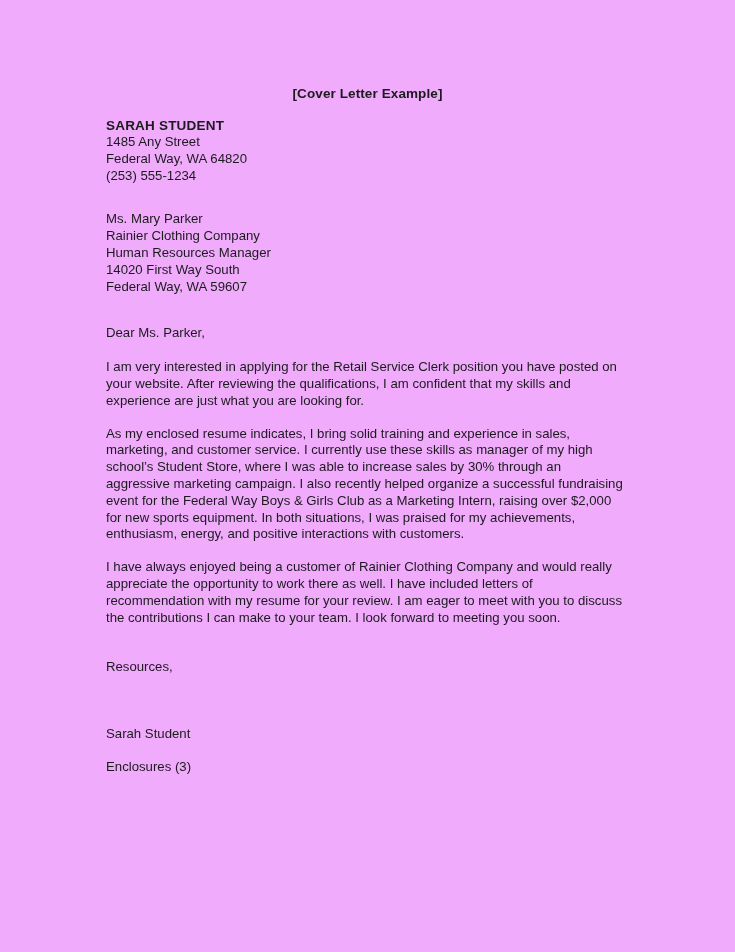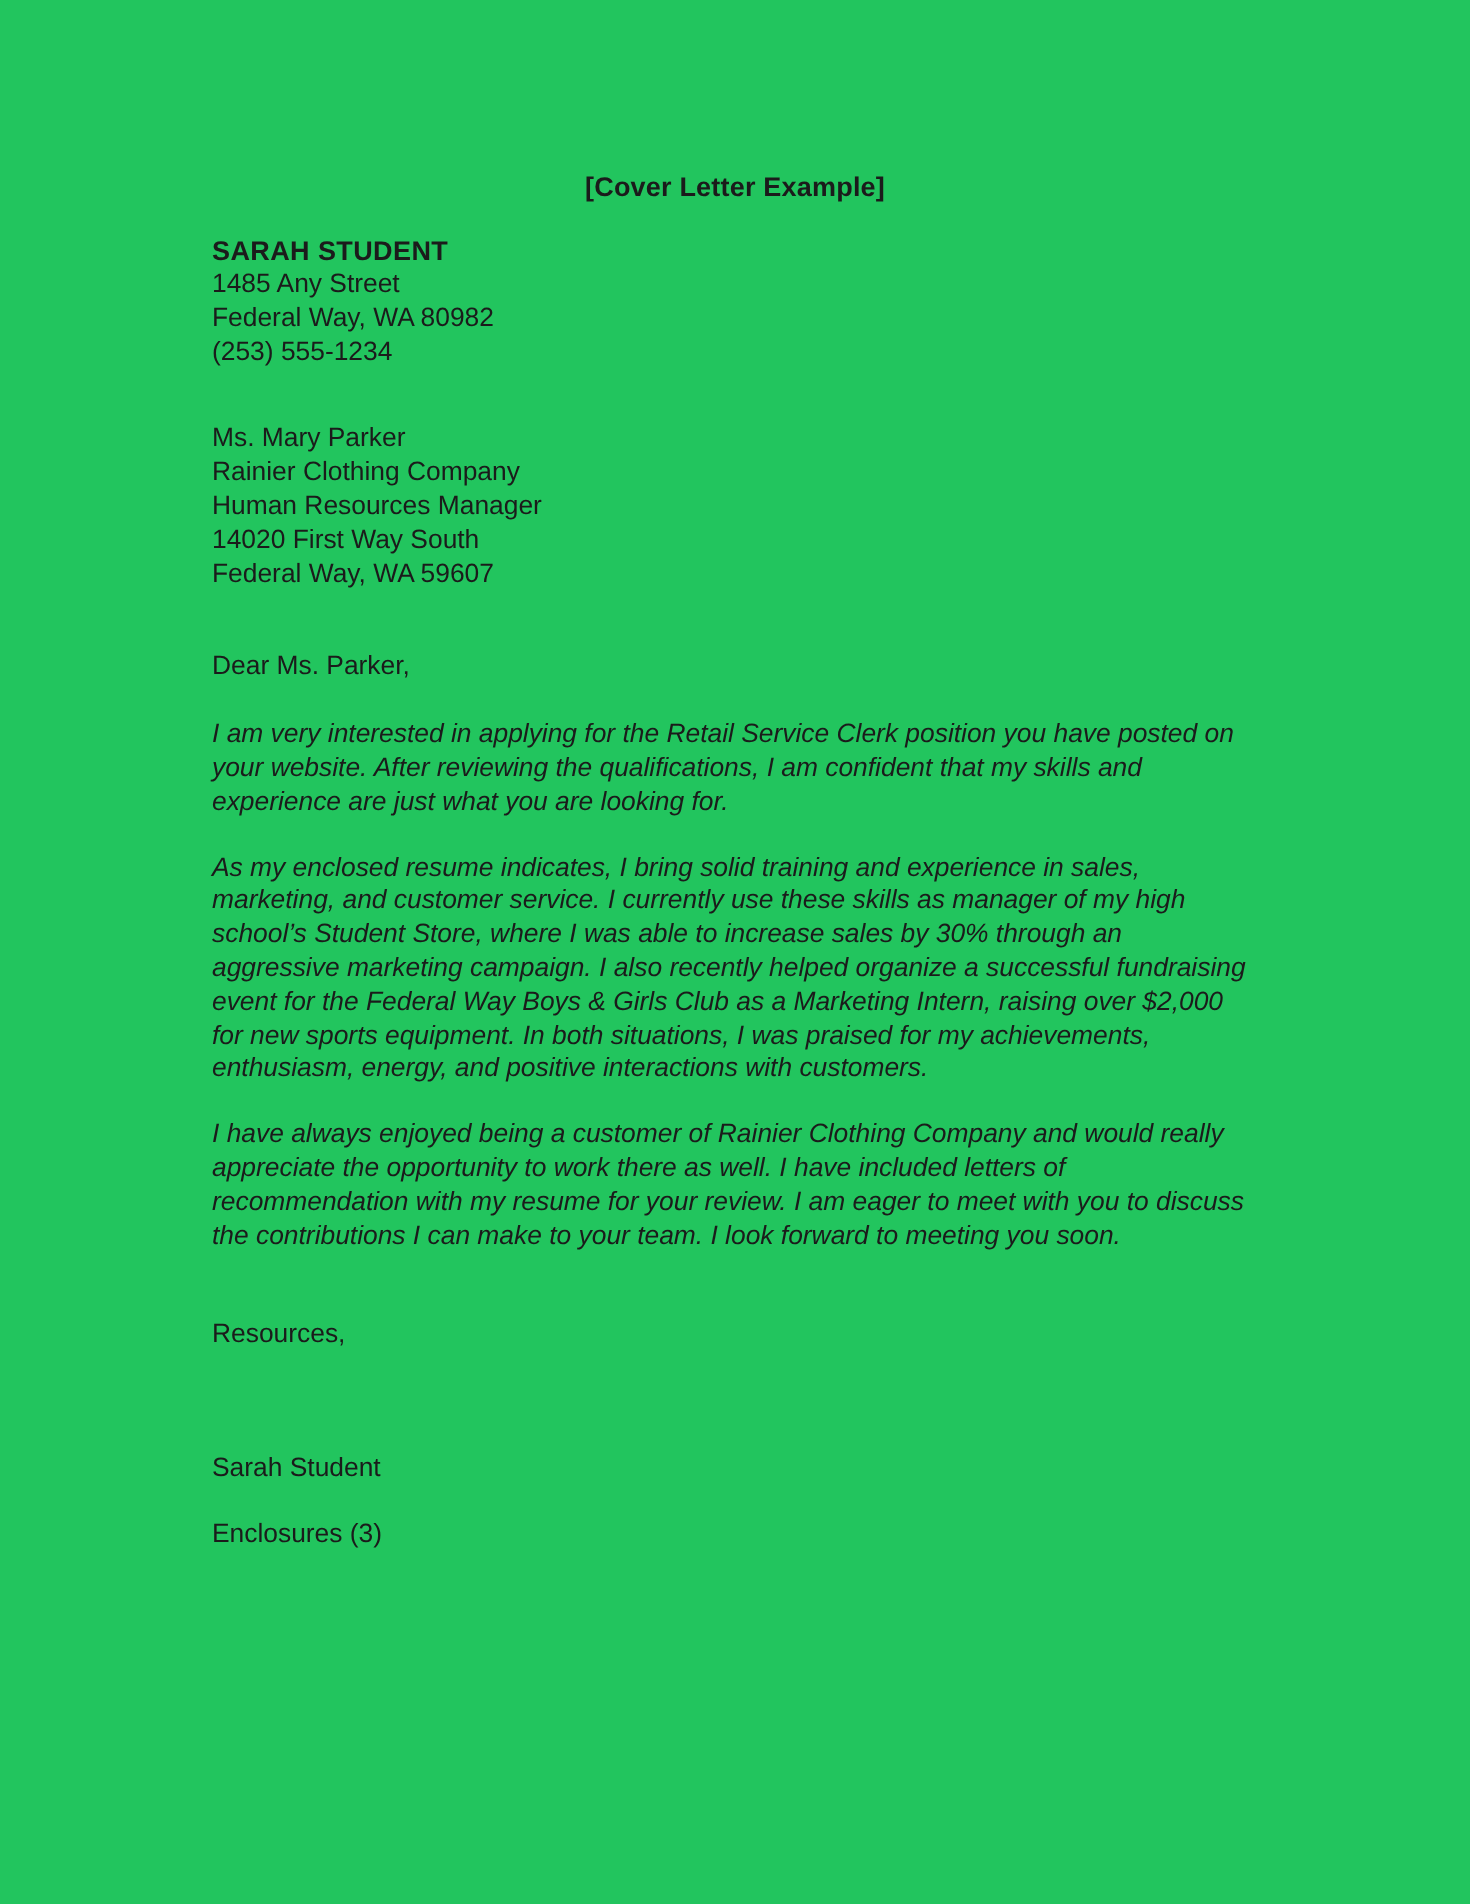--- a/index.html
+++ b/index.html
@@ -5,21 +5,21 @@
 <style>
   html, body {
     margin: 0;
     padding: 0;
     background: #ffffff;
   }
   .page {
     position: relative;
     width: 735px;
     height: 952px;
-    background: #22c55e;
+    background: #f0abfc;
     overflow: hidden;
     font-family: "Liberation Sans", sans-serif;
     color: #1b1b1b;
     -webkit-font-smoothing: antialiased;
   }
   .doc {
     position: absolute;
     left: 106px;
     top: 86px;
     width: 519px;
@@ -72,21 +72,20 @@
     margin: 0;
   }
 
   
   .body-para {
     font-size: 13.2px;
     line-height: 16.8px;
     margin: 0 0 16px 0;
     text-align: left;
     width: 519px;
-    font-style: italic;
   }
   .body-para:last-child { margin-bottom: 0; }
 
   
   .closing,
   .signature,
   .enclosures {
     font-size: 13.2px;
     line-height: 16.8px;
     margin: 0;
@@ -96,21 +95,21 @@
 <body>
 
 <div class="page">
   <div class="doc">
 
     <div class="doc-title">[Cover Letter Example]</div>
 
     <div class="sender-block">
       <div class="sender-name">SARAH STUDENT</div>
       <div class="addr-line">1485 Any Street</div>
-      <div class="addr-line">Federal Way, WA 80982</div>
+      <div class="addr-line">Federal Way, WA 64820</div>
       <div class="addr-line">(253) 555-1234</div>
     </div>
 
     <div class="gap-sender-recipient"></div>
 
     <div class="recipient-block">
       <div class="recipient-line">Ms. Mary Parker</div>
       <div class="recipient-line">Rainier Clothing Company</div>
       <div class="recipient-line">Human Resources Manager</div>
       <div class="recipient-line">14020 First Way South</div>

